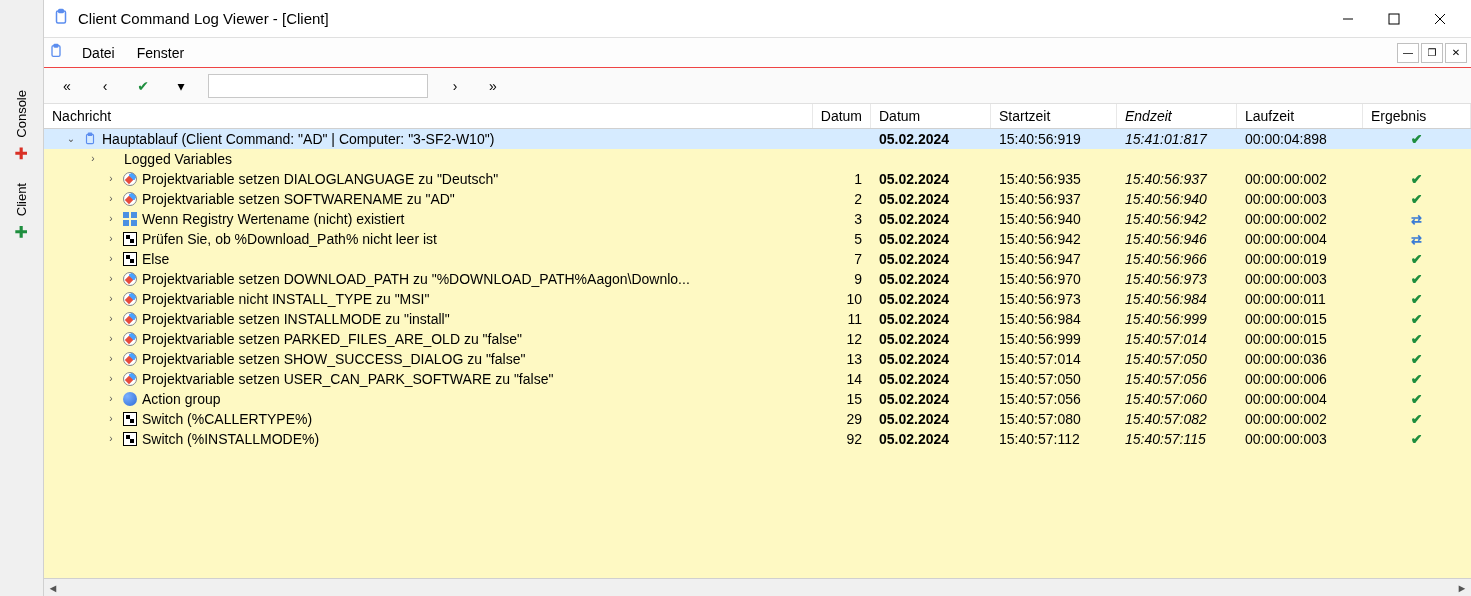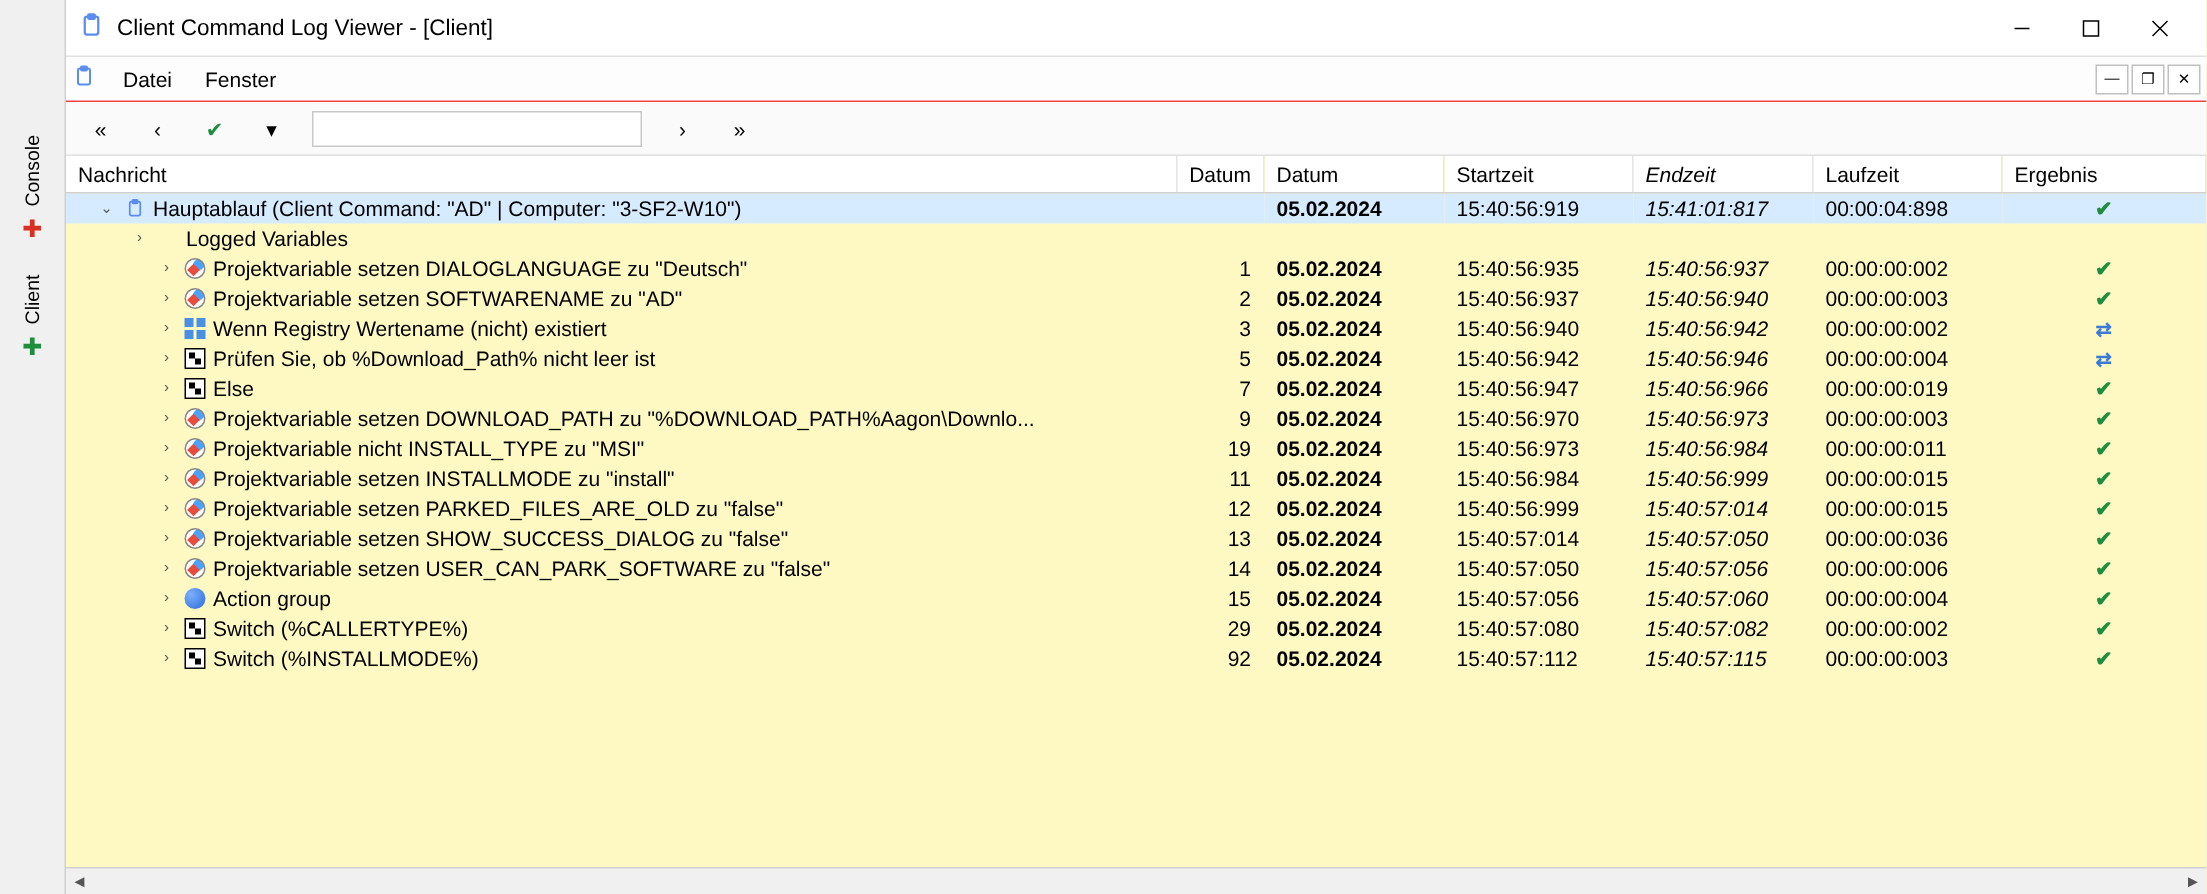--- a/index.html
+++ b/index.html
@@ -241,21 +241,21 @@
     cursor:pointer;
     color:#555;
     font-size:11px;
   }
   .hscroll-bar .track { flex:1; }
   .col-line { width: 50px; text-align:right; padding-right:16px;}
   .col-date { width: 120px; font-weight: bold; }
   .col-start { width: 126px; }
   .col-end { width: 120px; font-style: italic; }
   .col-run { width: 126px; }
-  .col-res { width: 136px; text-align:center;}
+  .col-res { width: 108px; text-align:center;}
 </style>
 </head>
 <body>
 
 <div class="outer">
   <div class="sidebar">
     <div class="side-tab">
       <span class="puzzle puzzle-red">✚</span>
       <span>Console</span>
     </div>
@@ -474,21 +474,21 @@
             <tr>
               <td>
                 <div class="msg-cell indent-2">
                   <span class="expander">›</span>
                   <span class="row-icon">
                     <span class="ico-var"></span>
                   </span>
                   <span>Projektvariable nicht INSTALL_TYPE zu "MSI"</span>
                 </div>
               </td>
-              <td class="col-line">19</td>
+              <td class="col-line">10</td>
               <td class="col-date">05.02.2024</td>
               <td class="col-start">15:40:56:973</td>
               <td class="col-end">15:40:56:984</td>
               <td class="col-run">00:00:00:011</td>
               <td class="col-res result-cell"><span class="chk">✔</span></td>
             </tr>
             <tr>
               <td>
                 <div class="msg-cell indent-2">
                   <span class="expander">›</span>

